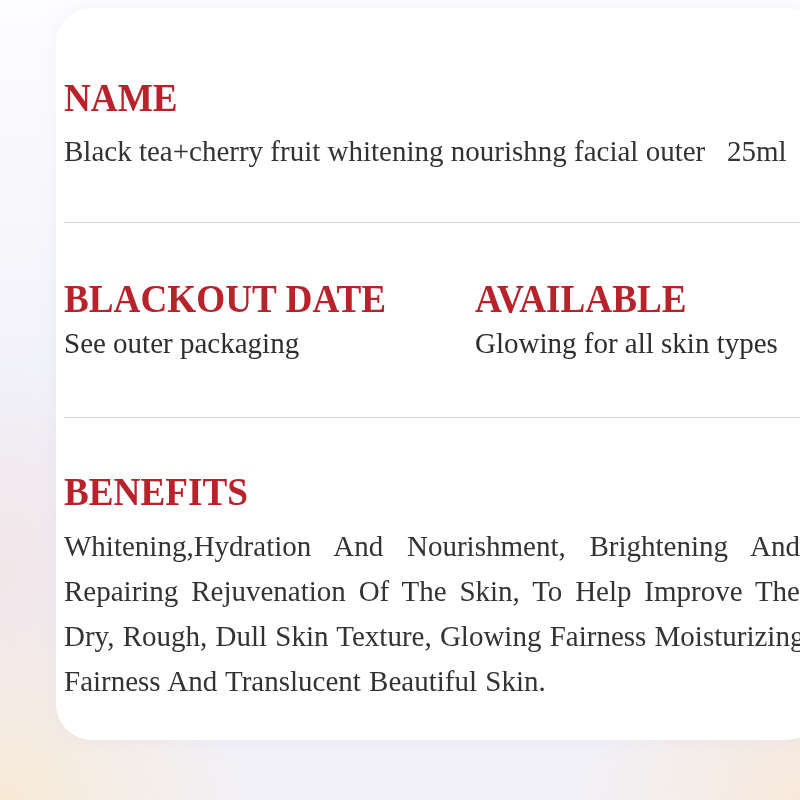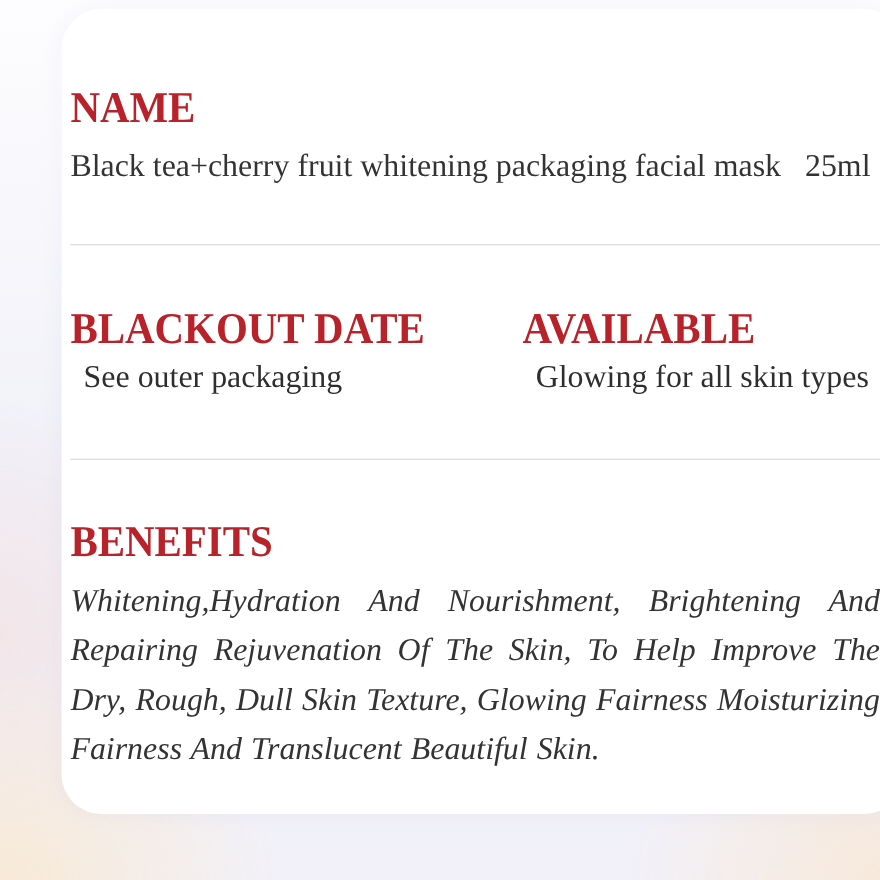--- a/index.html
+++ b/index.html
@@ -56,21 +56,21 @@
   }
 
   .info-row {
     display: flex;
     margin-top: 54px;
   }
   .info-col-left  { width: 411px; flex: 0 0 411px; }
   .info-col-right { flex: 1; }
 
   .info-text {
-    margin: 4px 0 0 12px;
+    margin: 4px 0 0 0;
     font-size: 29px;
     line-height: 36px;
     color: #2e2e2e;
     white-space: pre;
   }
 
   .divider-2 { margin-top: 56px; }
 
   .benefits-heading { margin-top: 52px; }
 
@@ -79,35 +79,34 @@
     color: #333333;
     font-size: 29px;
   }
   .benefits-line {
     line-height: 45px;
     text-align: justify;
     text-align-last: justify;
     word-spacing: 1px;
     white-space: nowrap;
     overflow: hidden;
-    font-style: italic;
   }
   .benefits-line:last-child {
     text-align-last: left;
     white-space: pre;
   }
 </style>
 </head>
 <body>
 
 <div class="card">
 
   <section>
     <h2 class="heading">NAME</h2>
-    <p class="product-name">Black tea+cherry fruit whitening packaging facial mask   25ml</p>
+    <p class="product-name">Black tea+cherry fruit whitening nourishng facial outer   25ml</p>
   </section>
 
   <div class="divider"></div>
 
   <div class="info-row">
     <div class="info-col-left">
       <h2 class="heading">BLACKOUT DATE</h2>
       <p class="info-text">See outer packaging</p>
     </div>
     <div class="info-col-right">

